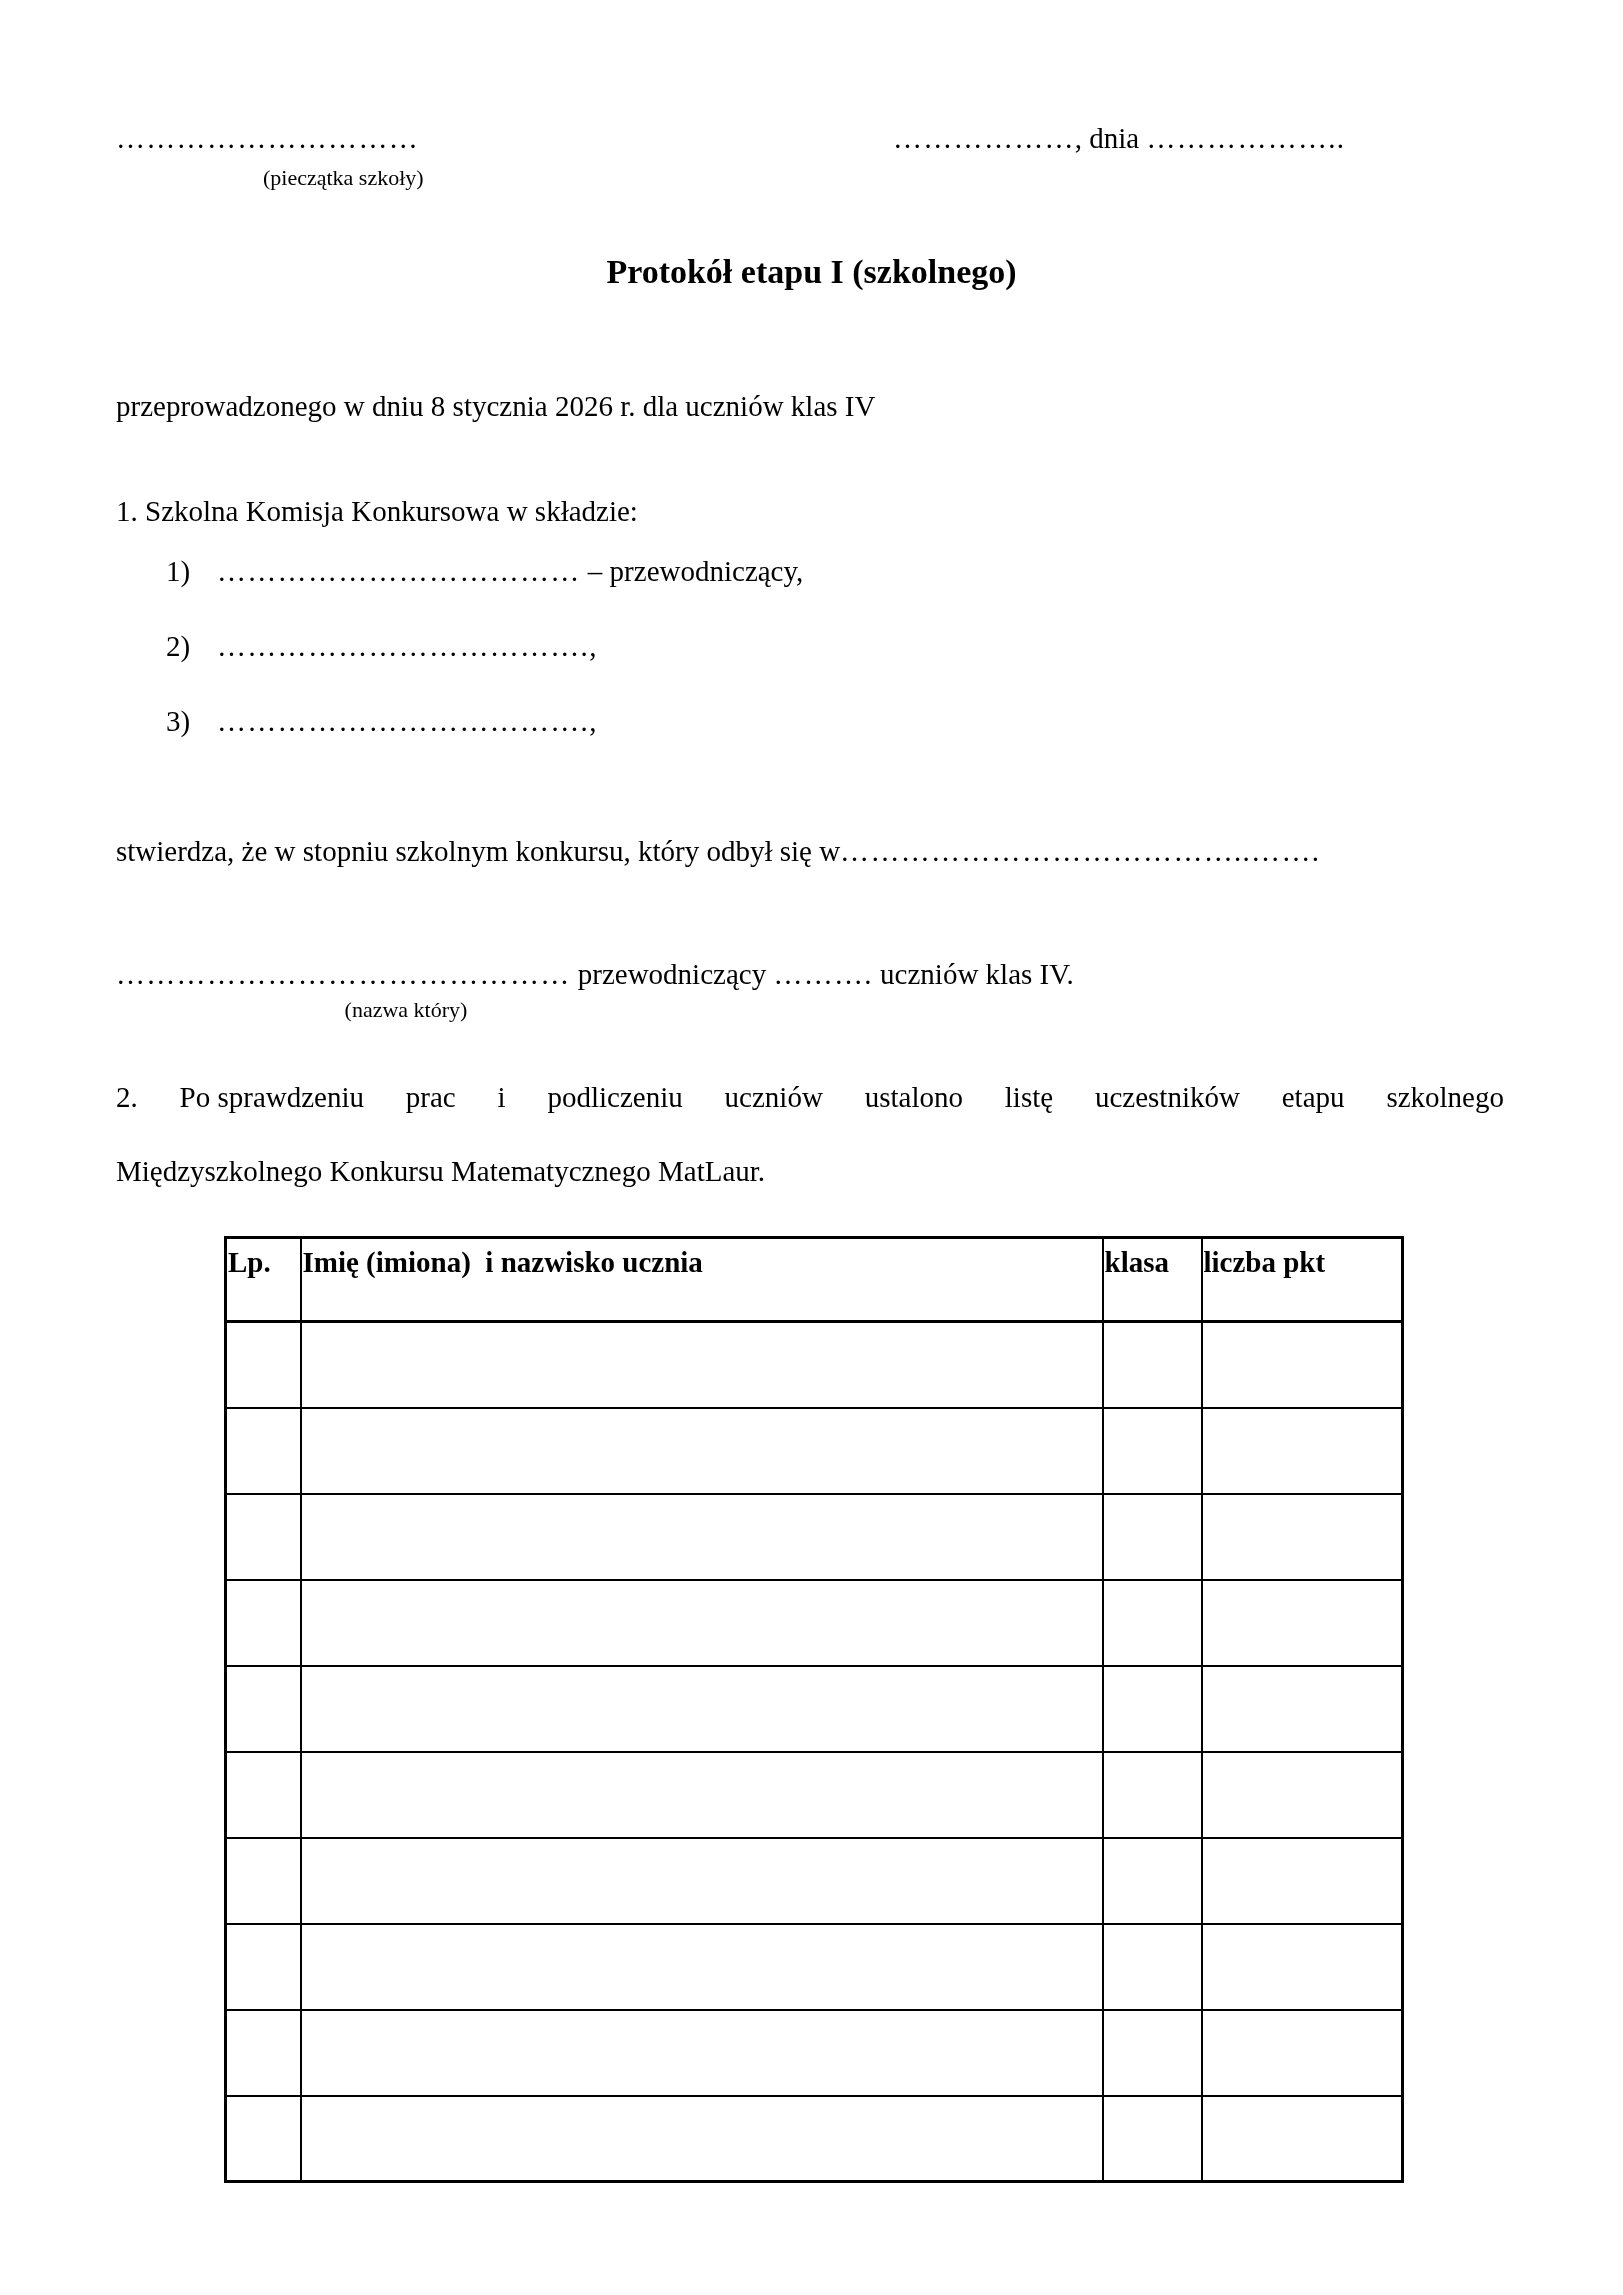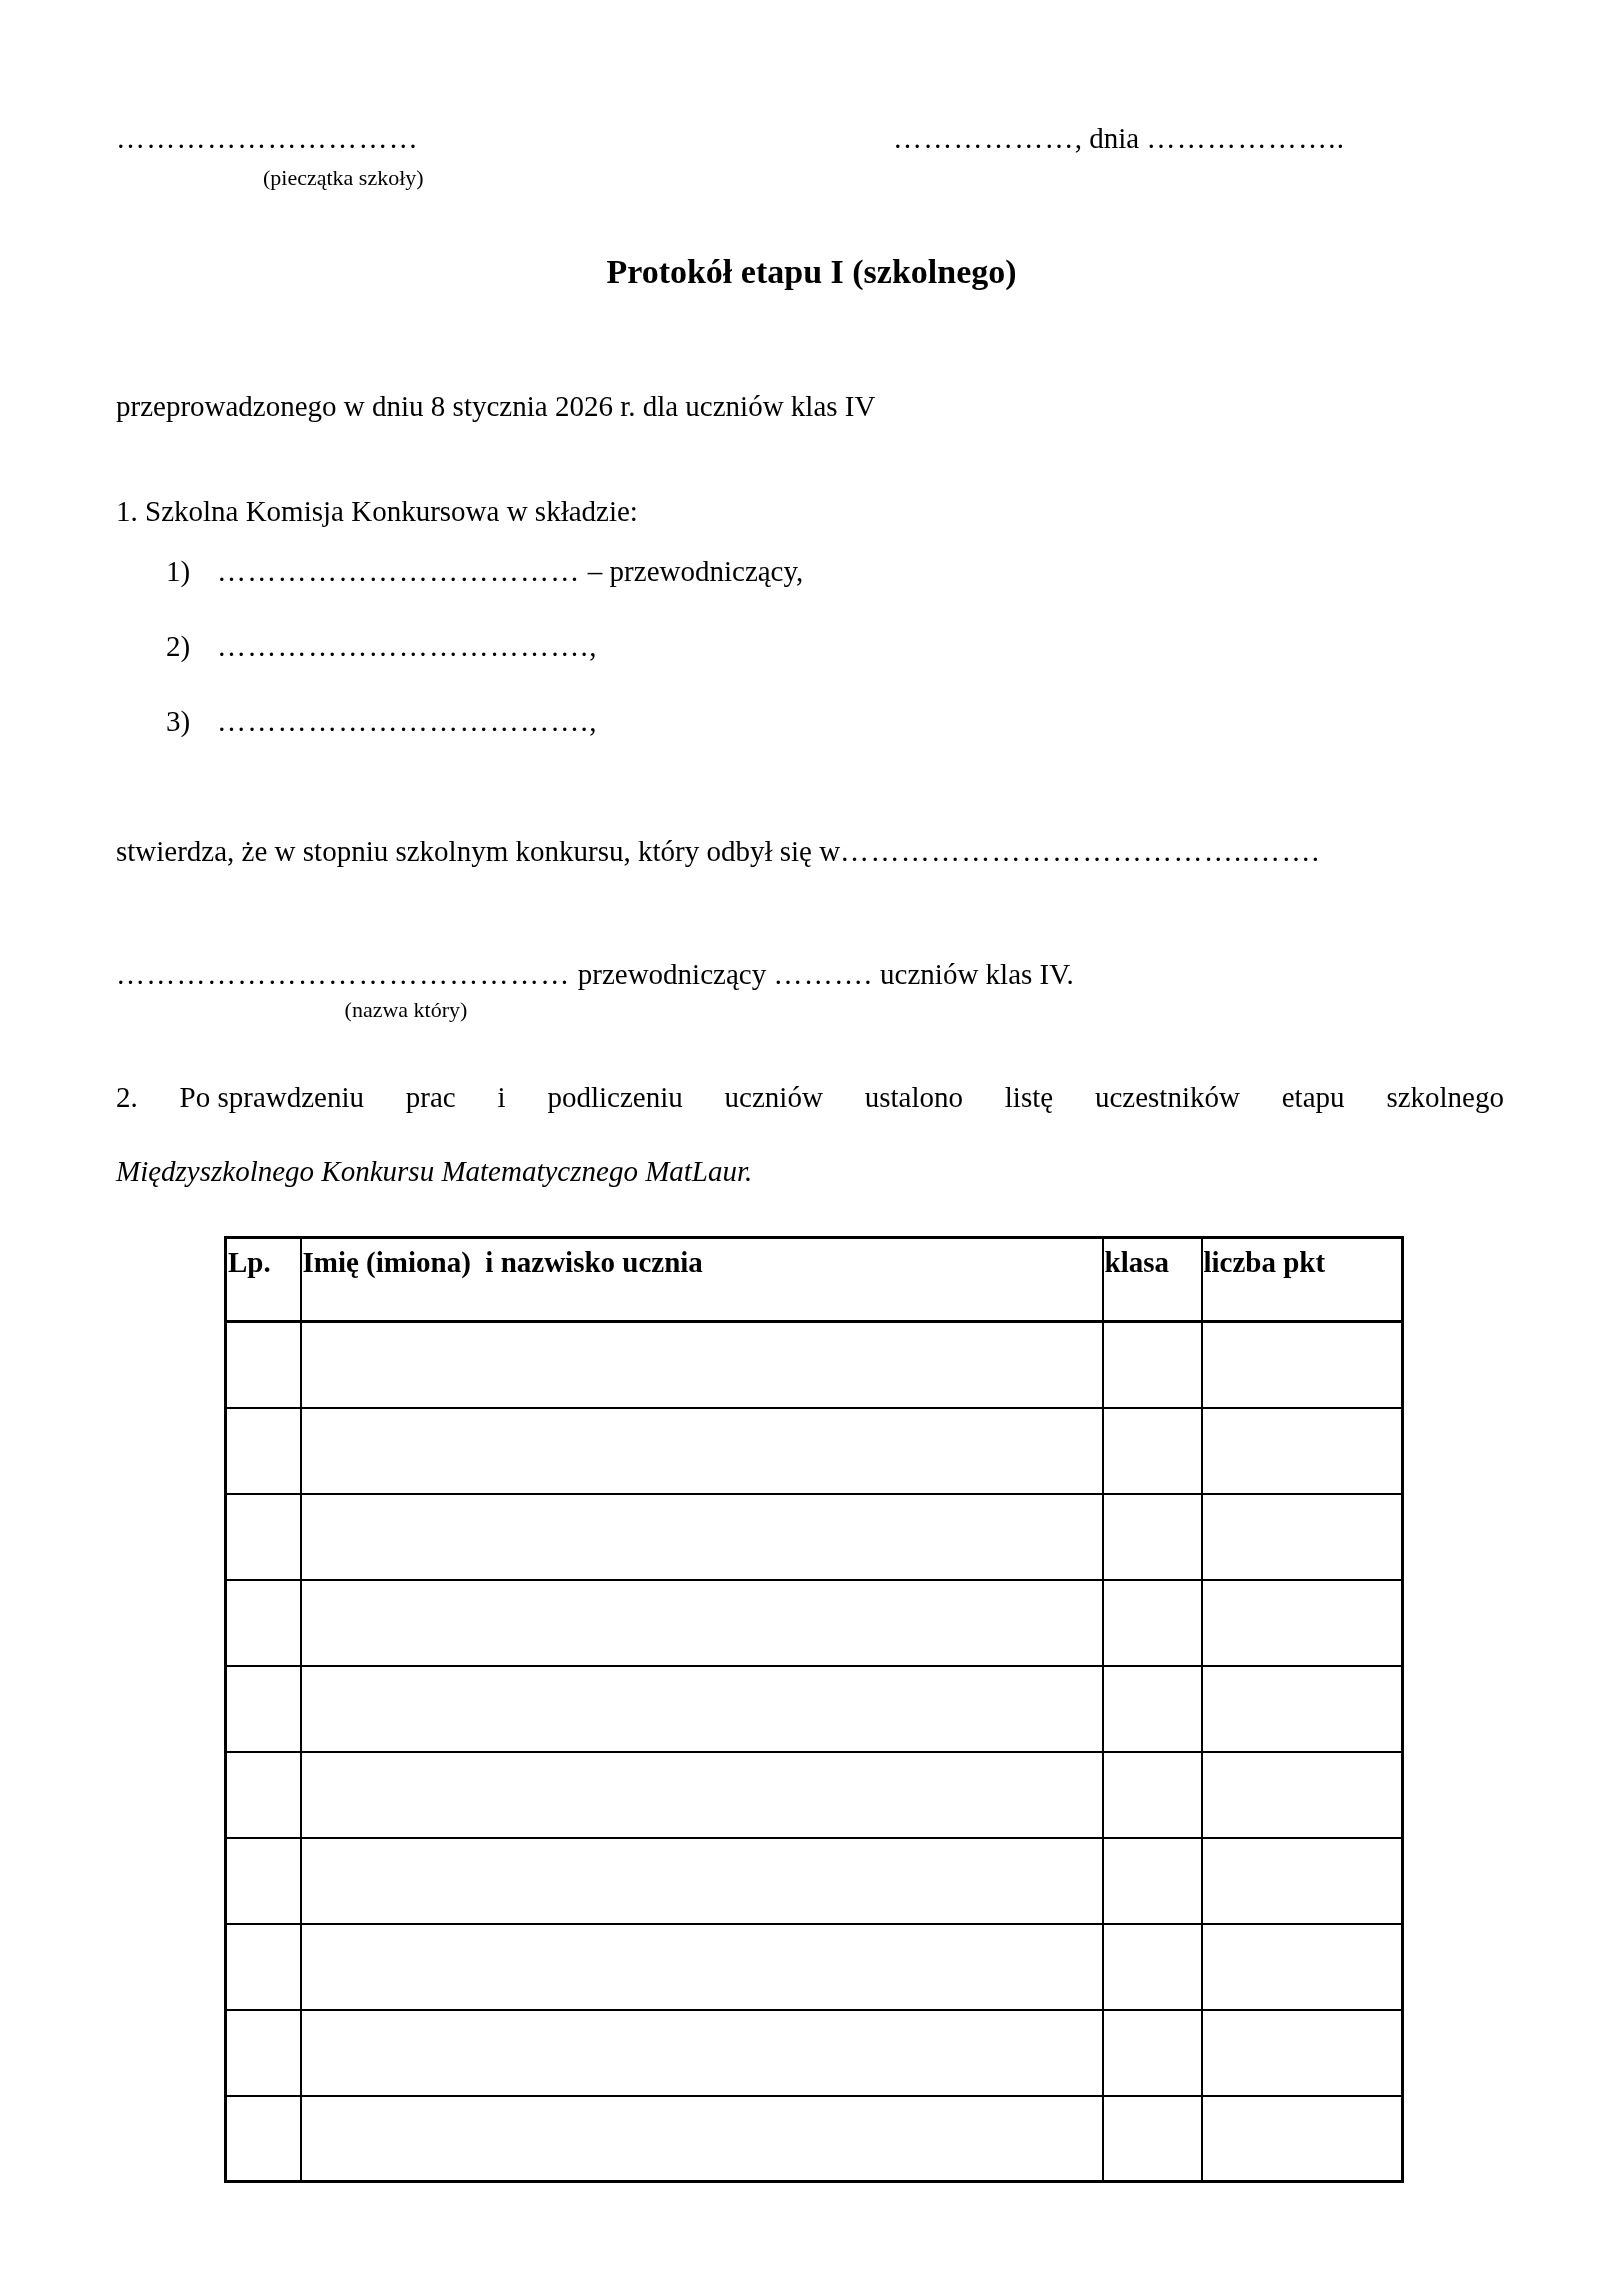--- a/index.html
+++ b/index.html
@@ -81,21 +81,21 @@
       <span>prac</span>
       <span>i</span>
       <span>podliczeniu</span>
       <span>uczniów</span>
       <span>ustalono</span>
       <span>listę</span>
       <span>uczestników</span>
       <span>etapu</span>
       <span>szkolnego</span>
     </div>
-  <div class="abs" style="left:116px;top:1155px;font-style:italic;">Międzyszkolnego Konkursu Matematycznego MatLaur.</div>
+  <div class="abs" style="left:116px;top:1155px;">Międzyszkolnego Konkursu Matematycznego MatLaur.</div>
 
   <table class="results">
     <colgroup>
       <col style="width:75px;">
       <col style="width:802px;">
       <col style="width:99px;">
       <col style="width:201px;">
     </colgroup>
     <thead>
       <tr>

